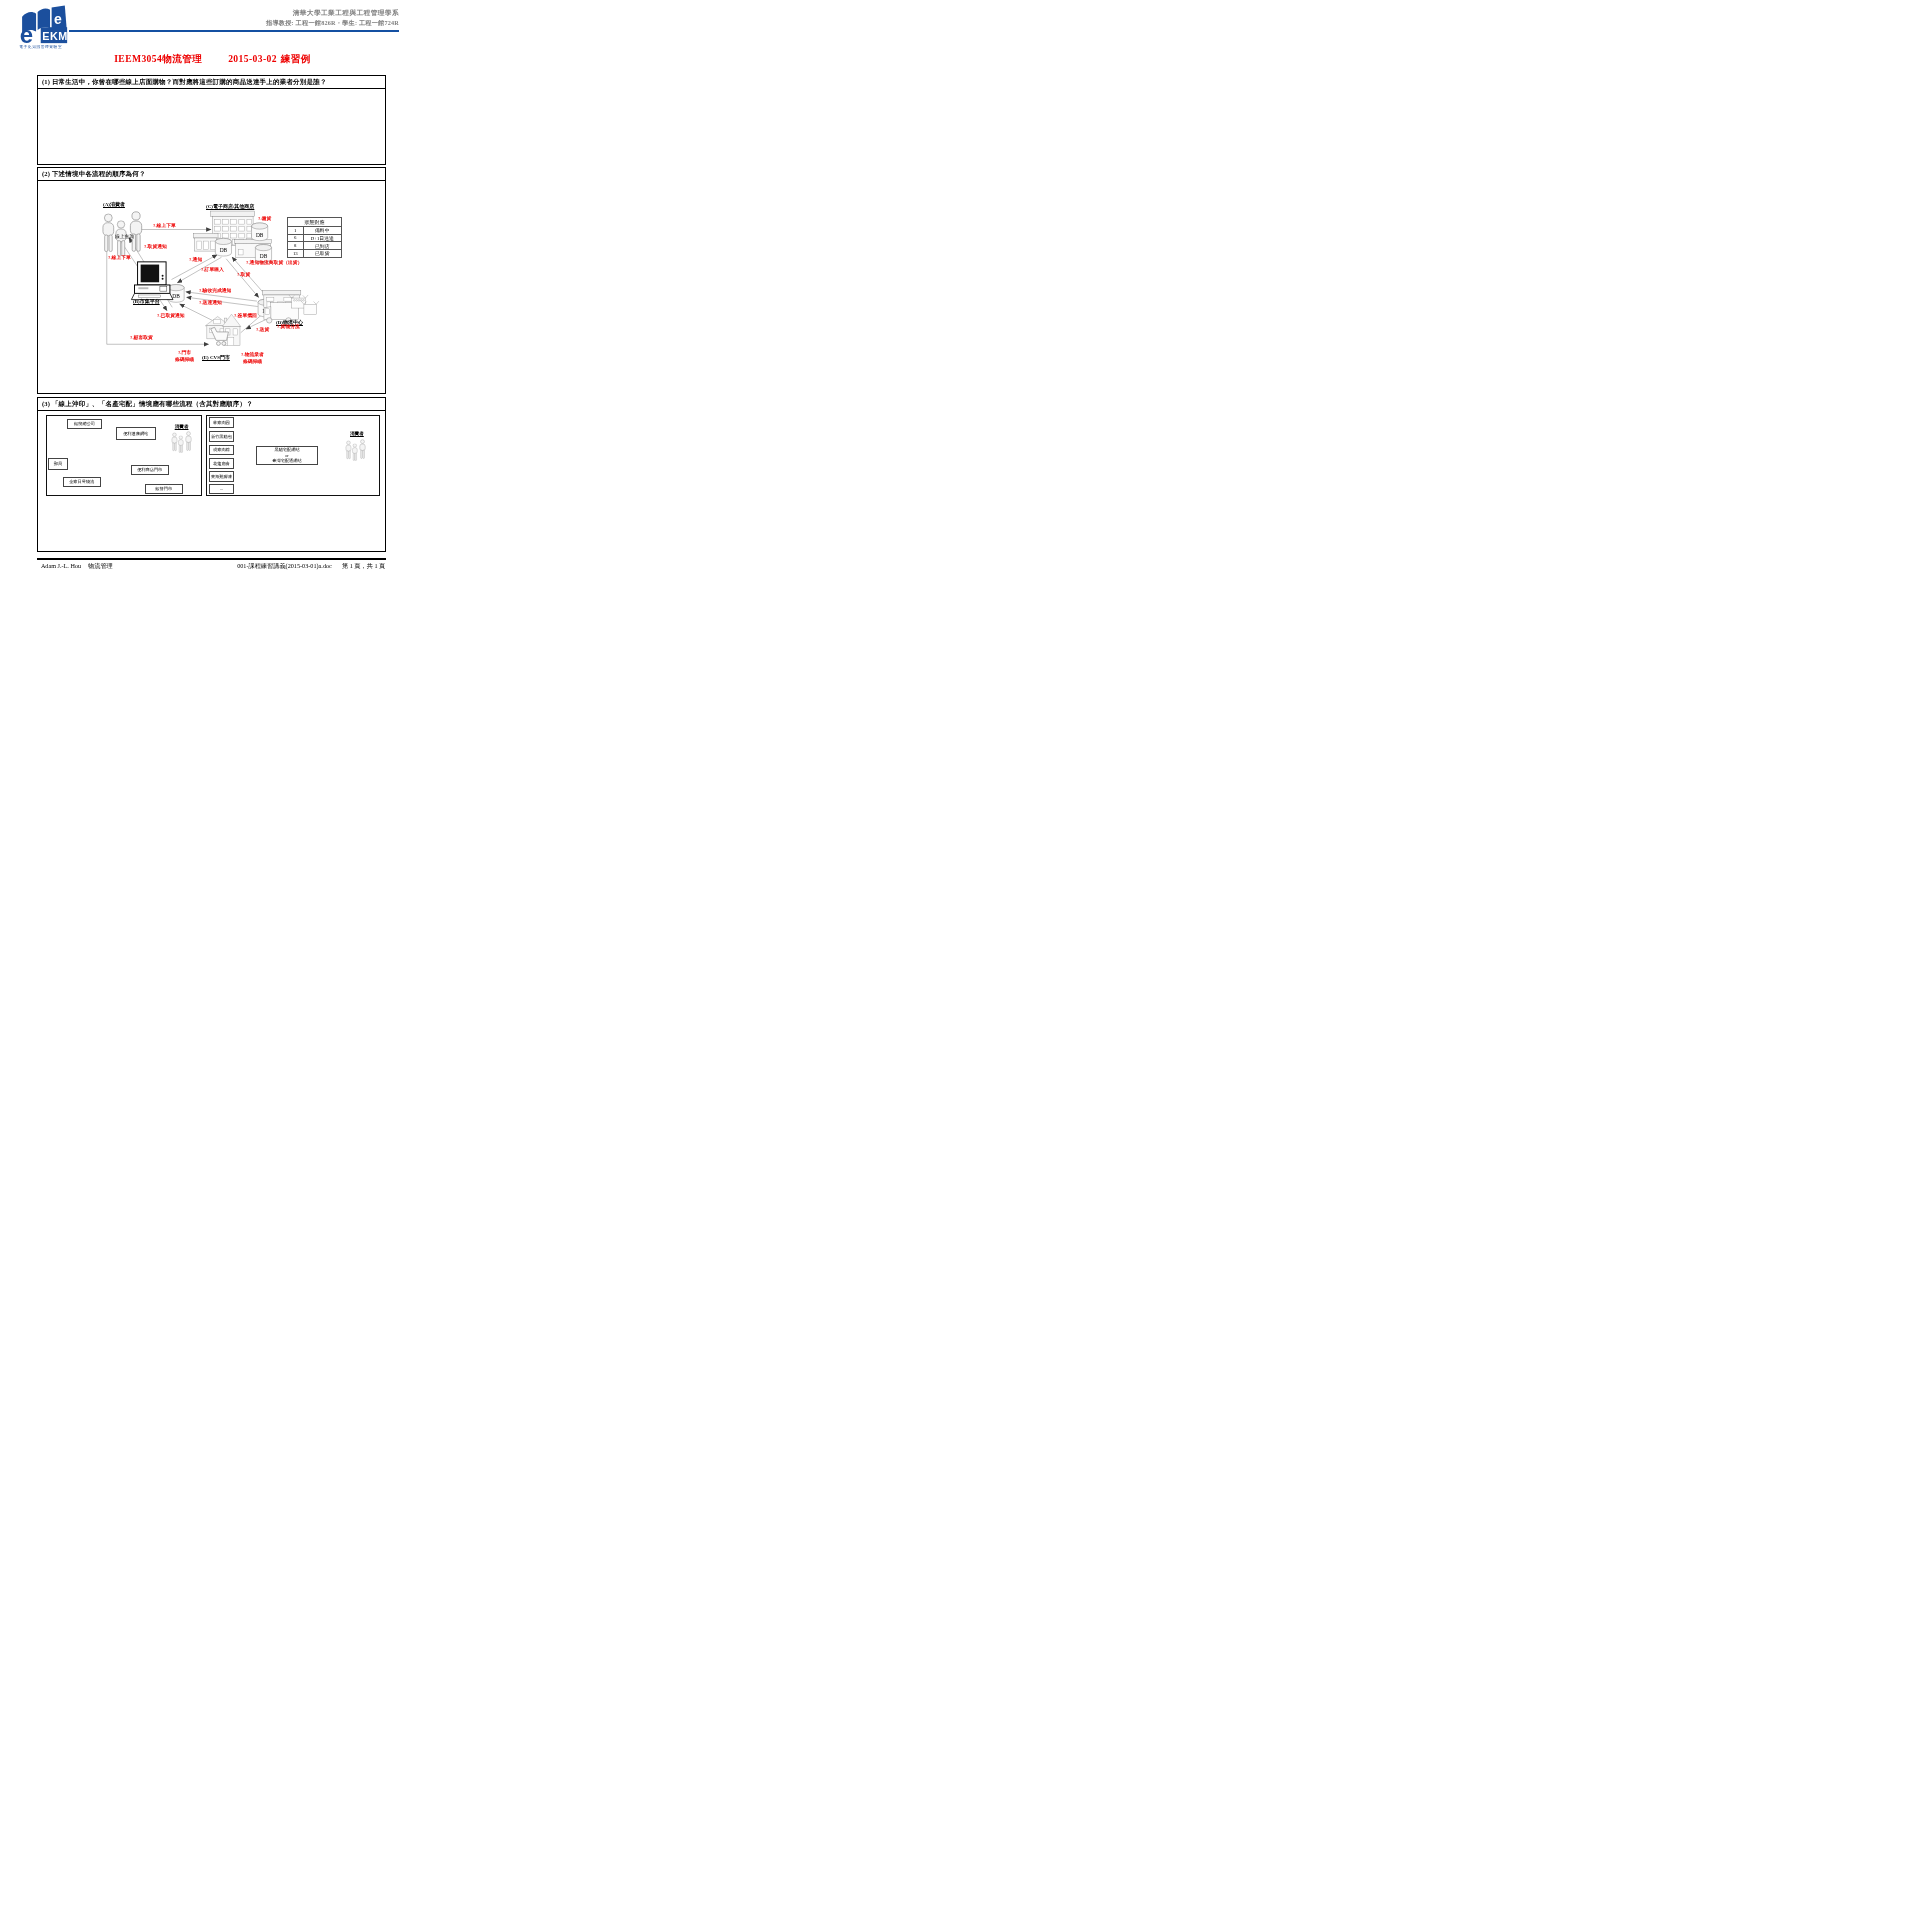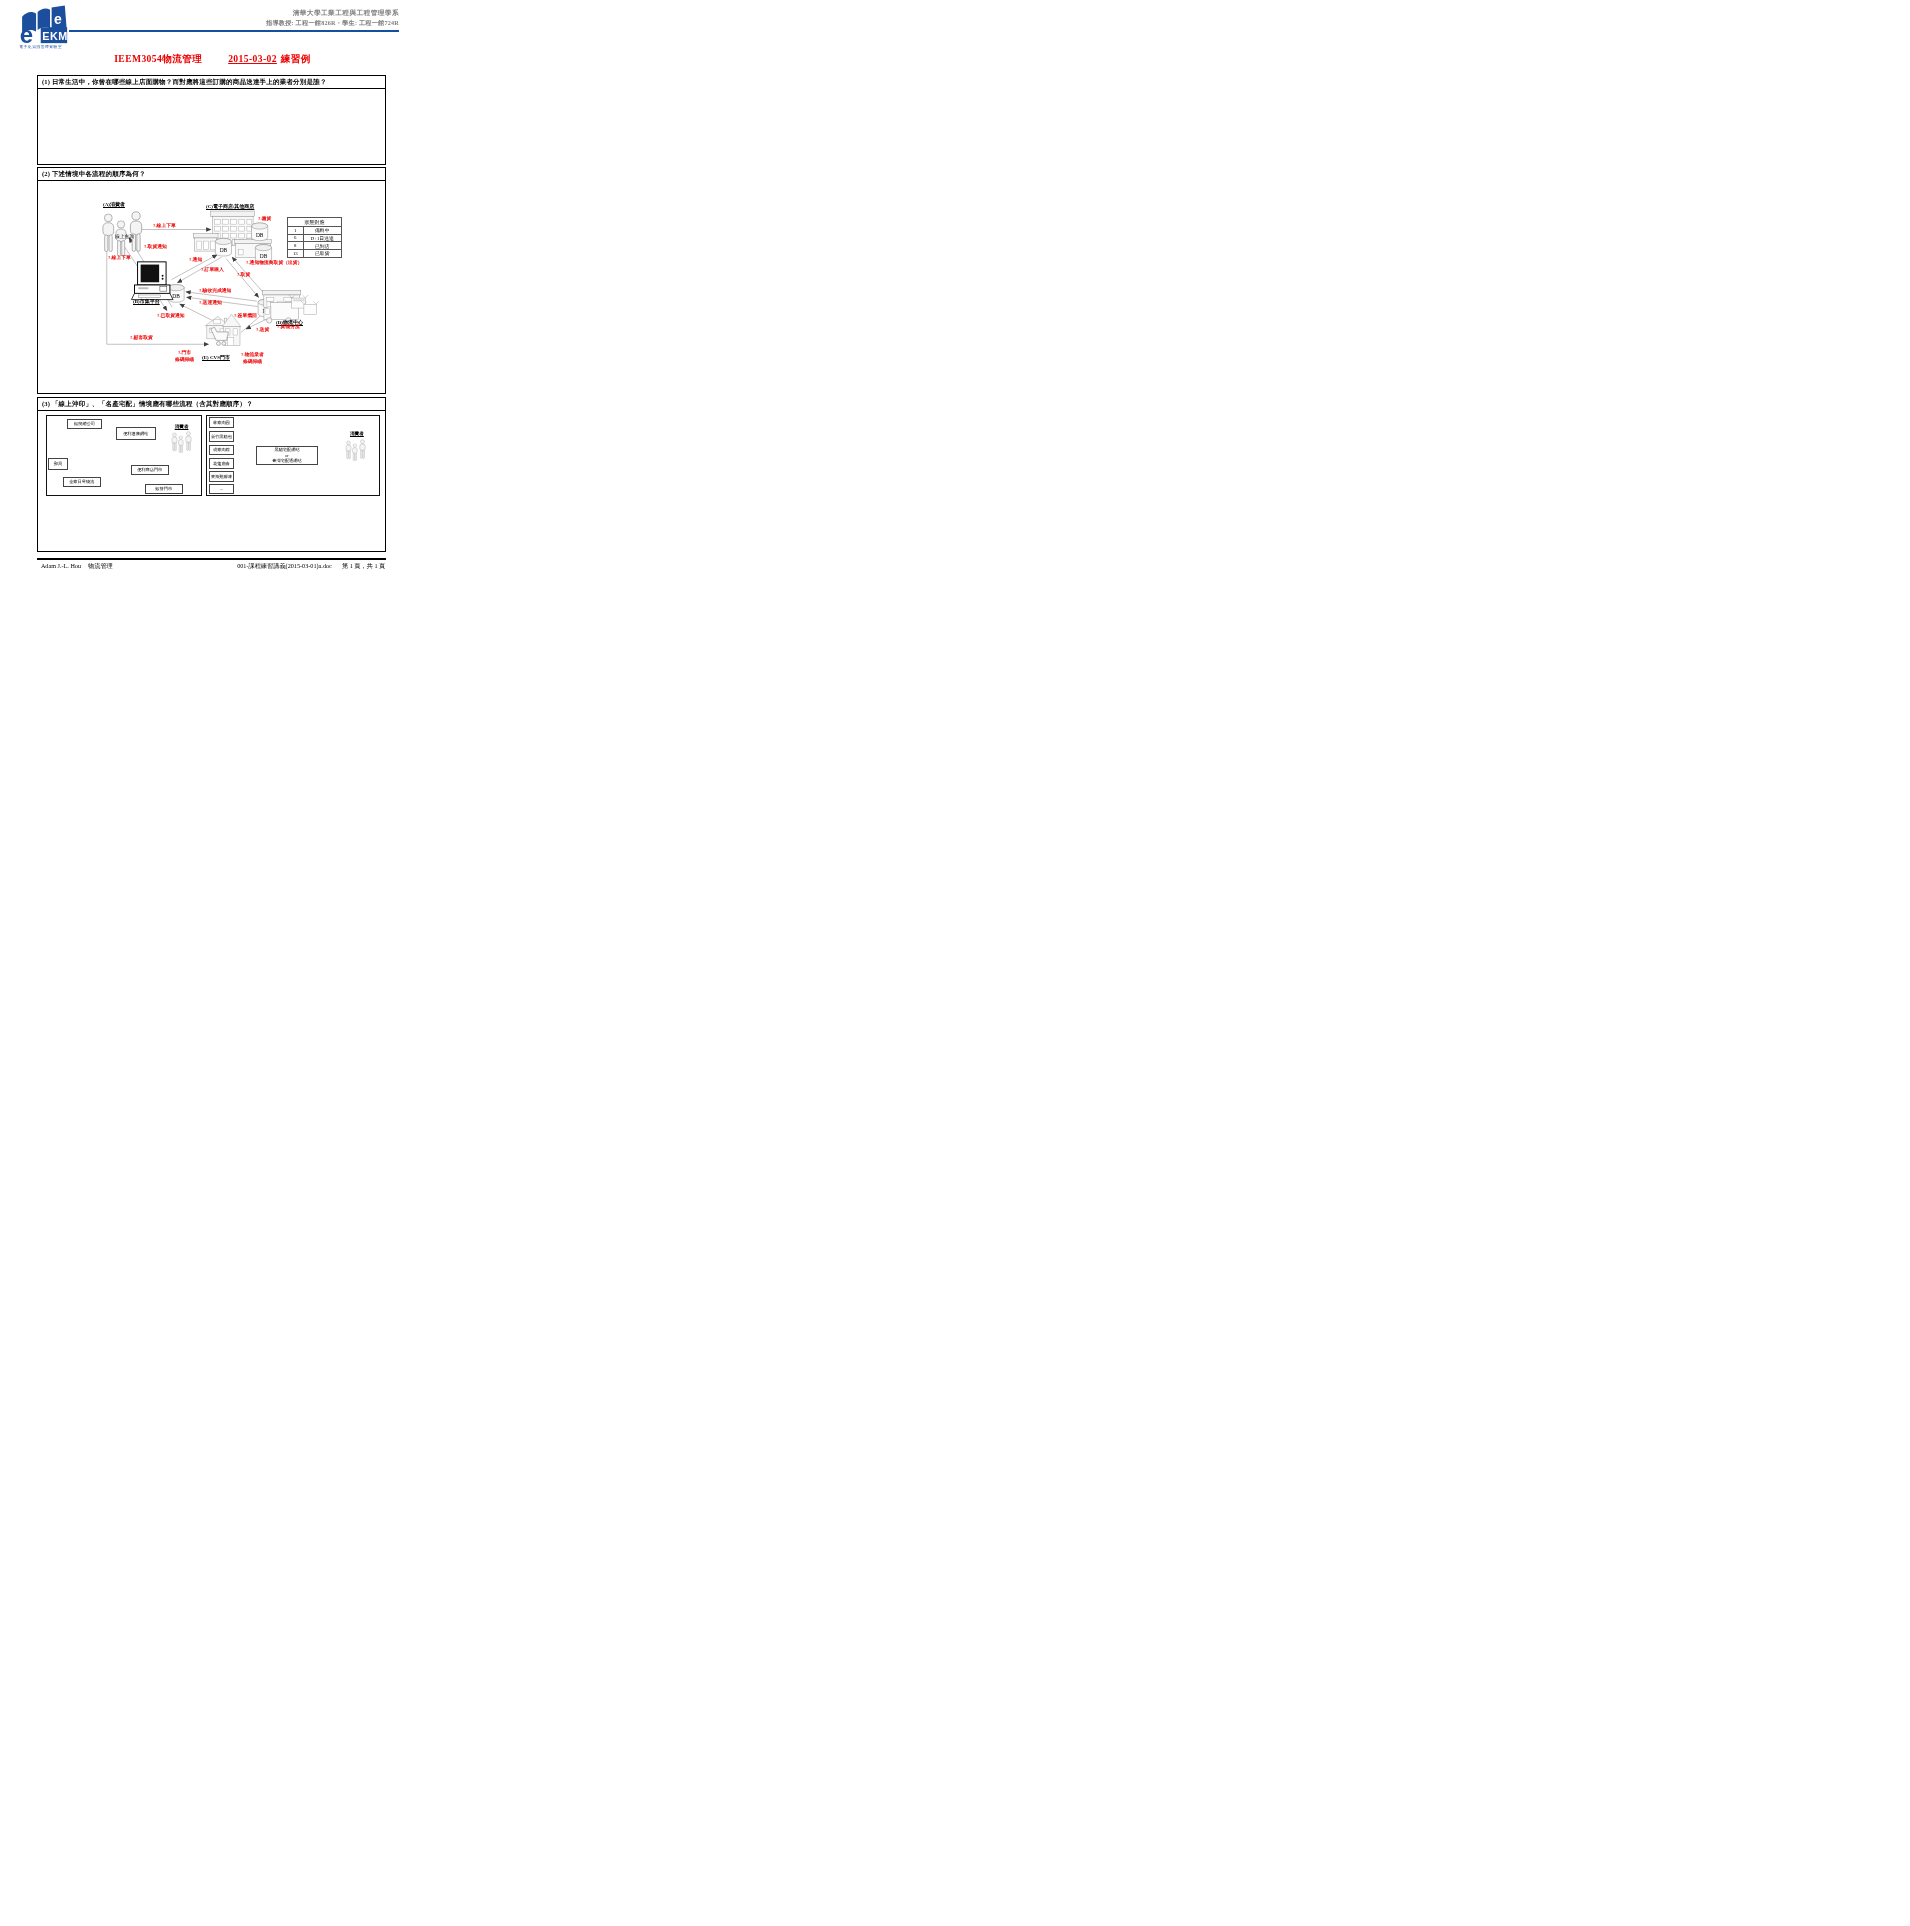--- a/index.html
+++ b/index.html
@@ -13,21 +13,21 @@
                 font-family:"Liberation Sans","DejaVu Sans",sans-serif;}
   .hdr-right{position:absolute;right:26px;top:7.7px;text-align:right;color:#7f7f7f;
              font-weight:bold;line-height:1.55;}
   .hdr-org{font-size:6.7px;letter-spacing:0.4px;}
   .hdr-rooms{font-size:6.2px;letter-spacing:0.2px;}
   .hdr-rule{position:absolute;left:69px;top:30px;width:330px;height:1.5px;background:#1450a2;}
 
   
   .title{position:absolute;left:0;top:53px;width:100%;text-align:center;color:#ee0000;
          font-weight:bold;font-size:9.6px;letter-spacing:0.4px;}
-  .title .t-date{margin-left:26px;margin-right:3.9px;text-decoration:underline;
+  .title .t-date{margin-left:26px;margin-right:3.9px;
                  border-bottom:1.9px solid #ee0000;padding-bottom:17px;}
 
   
   .qbox{position:absolute;left:37px;width:349px;border:1.2px solid #000;background:#fff;box-sizing:border-box;}
   .qbox1{top:75px;height:90px;}
   .qbox2{top:167px;height:227px;}
   .qbox3{top:397px;height:155px;}
   .qhead{font-weight:bold;font-size:6.5px;padding:1.9px 3.9px 1.5px;border-bottom:1.2px solid #000;
          letter-spacing:0.2px;line-height:1.35;}
   .qbody{position:relative;}

